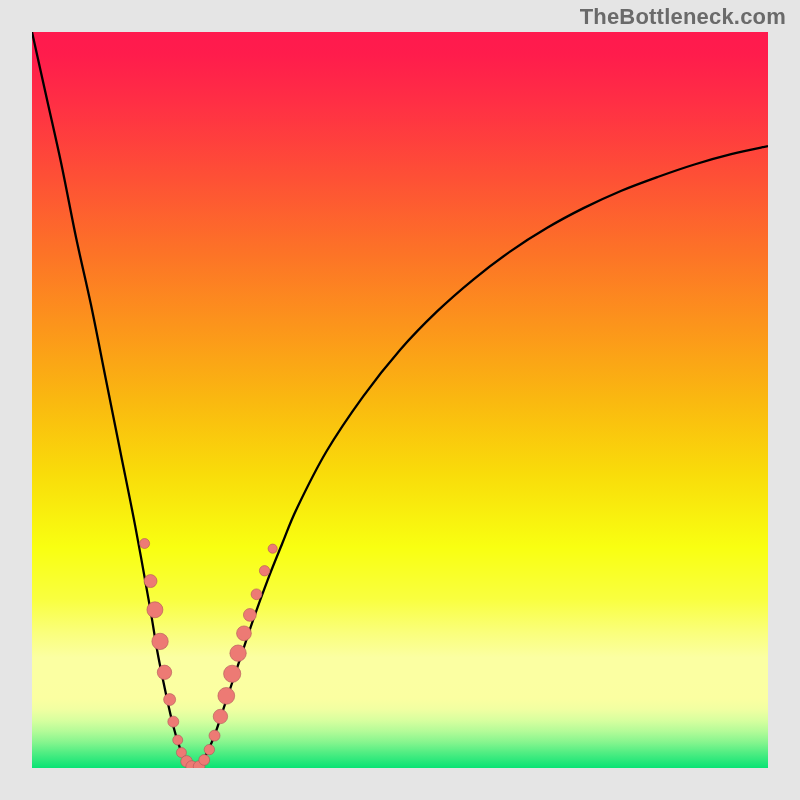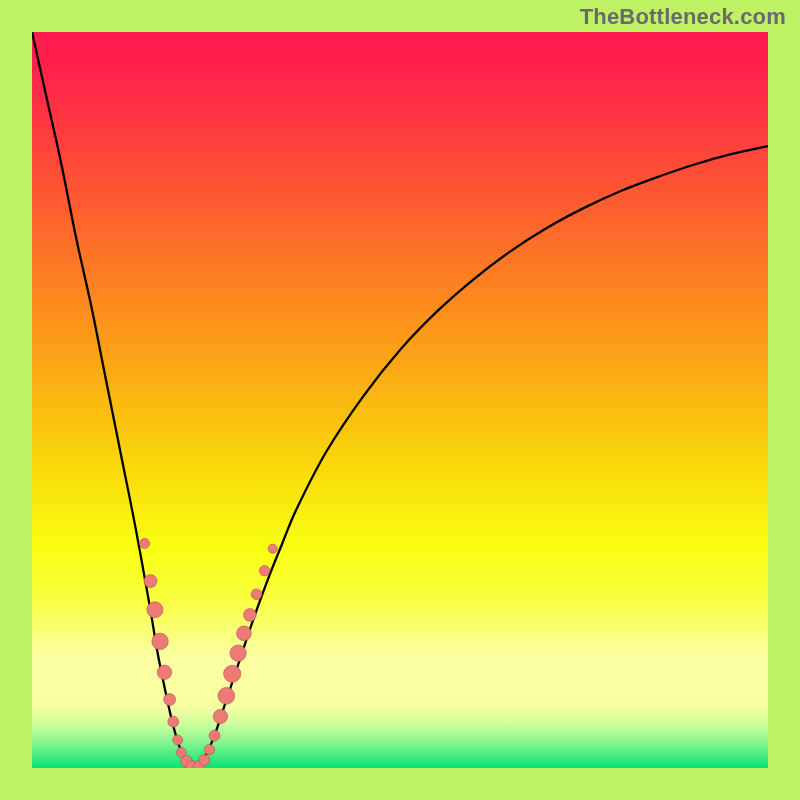--- a/index.html
+++ b/index.html
@@ -7,21 +7,21 @@
     padding: 0;
     width: 800px;
     height: 800px;
     overflow: hidden;
     background: #000;
     font-family: Arial, Helvetica, sans-serif;
   }
   .frame {
     position: absolute;
     inset: 0;
-    background: #bef264;
+    background: #e5e5e5;
   }
   .plot {
     position: absolute;
     
     left: 32px;
     top: 32px;
     width: 736px;
     height: 736px;
     overflow: hidden;
   }

